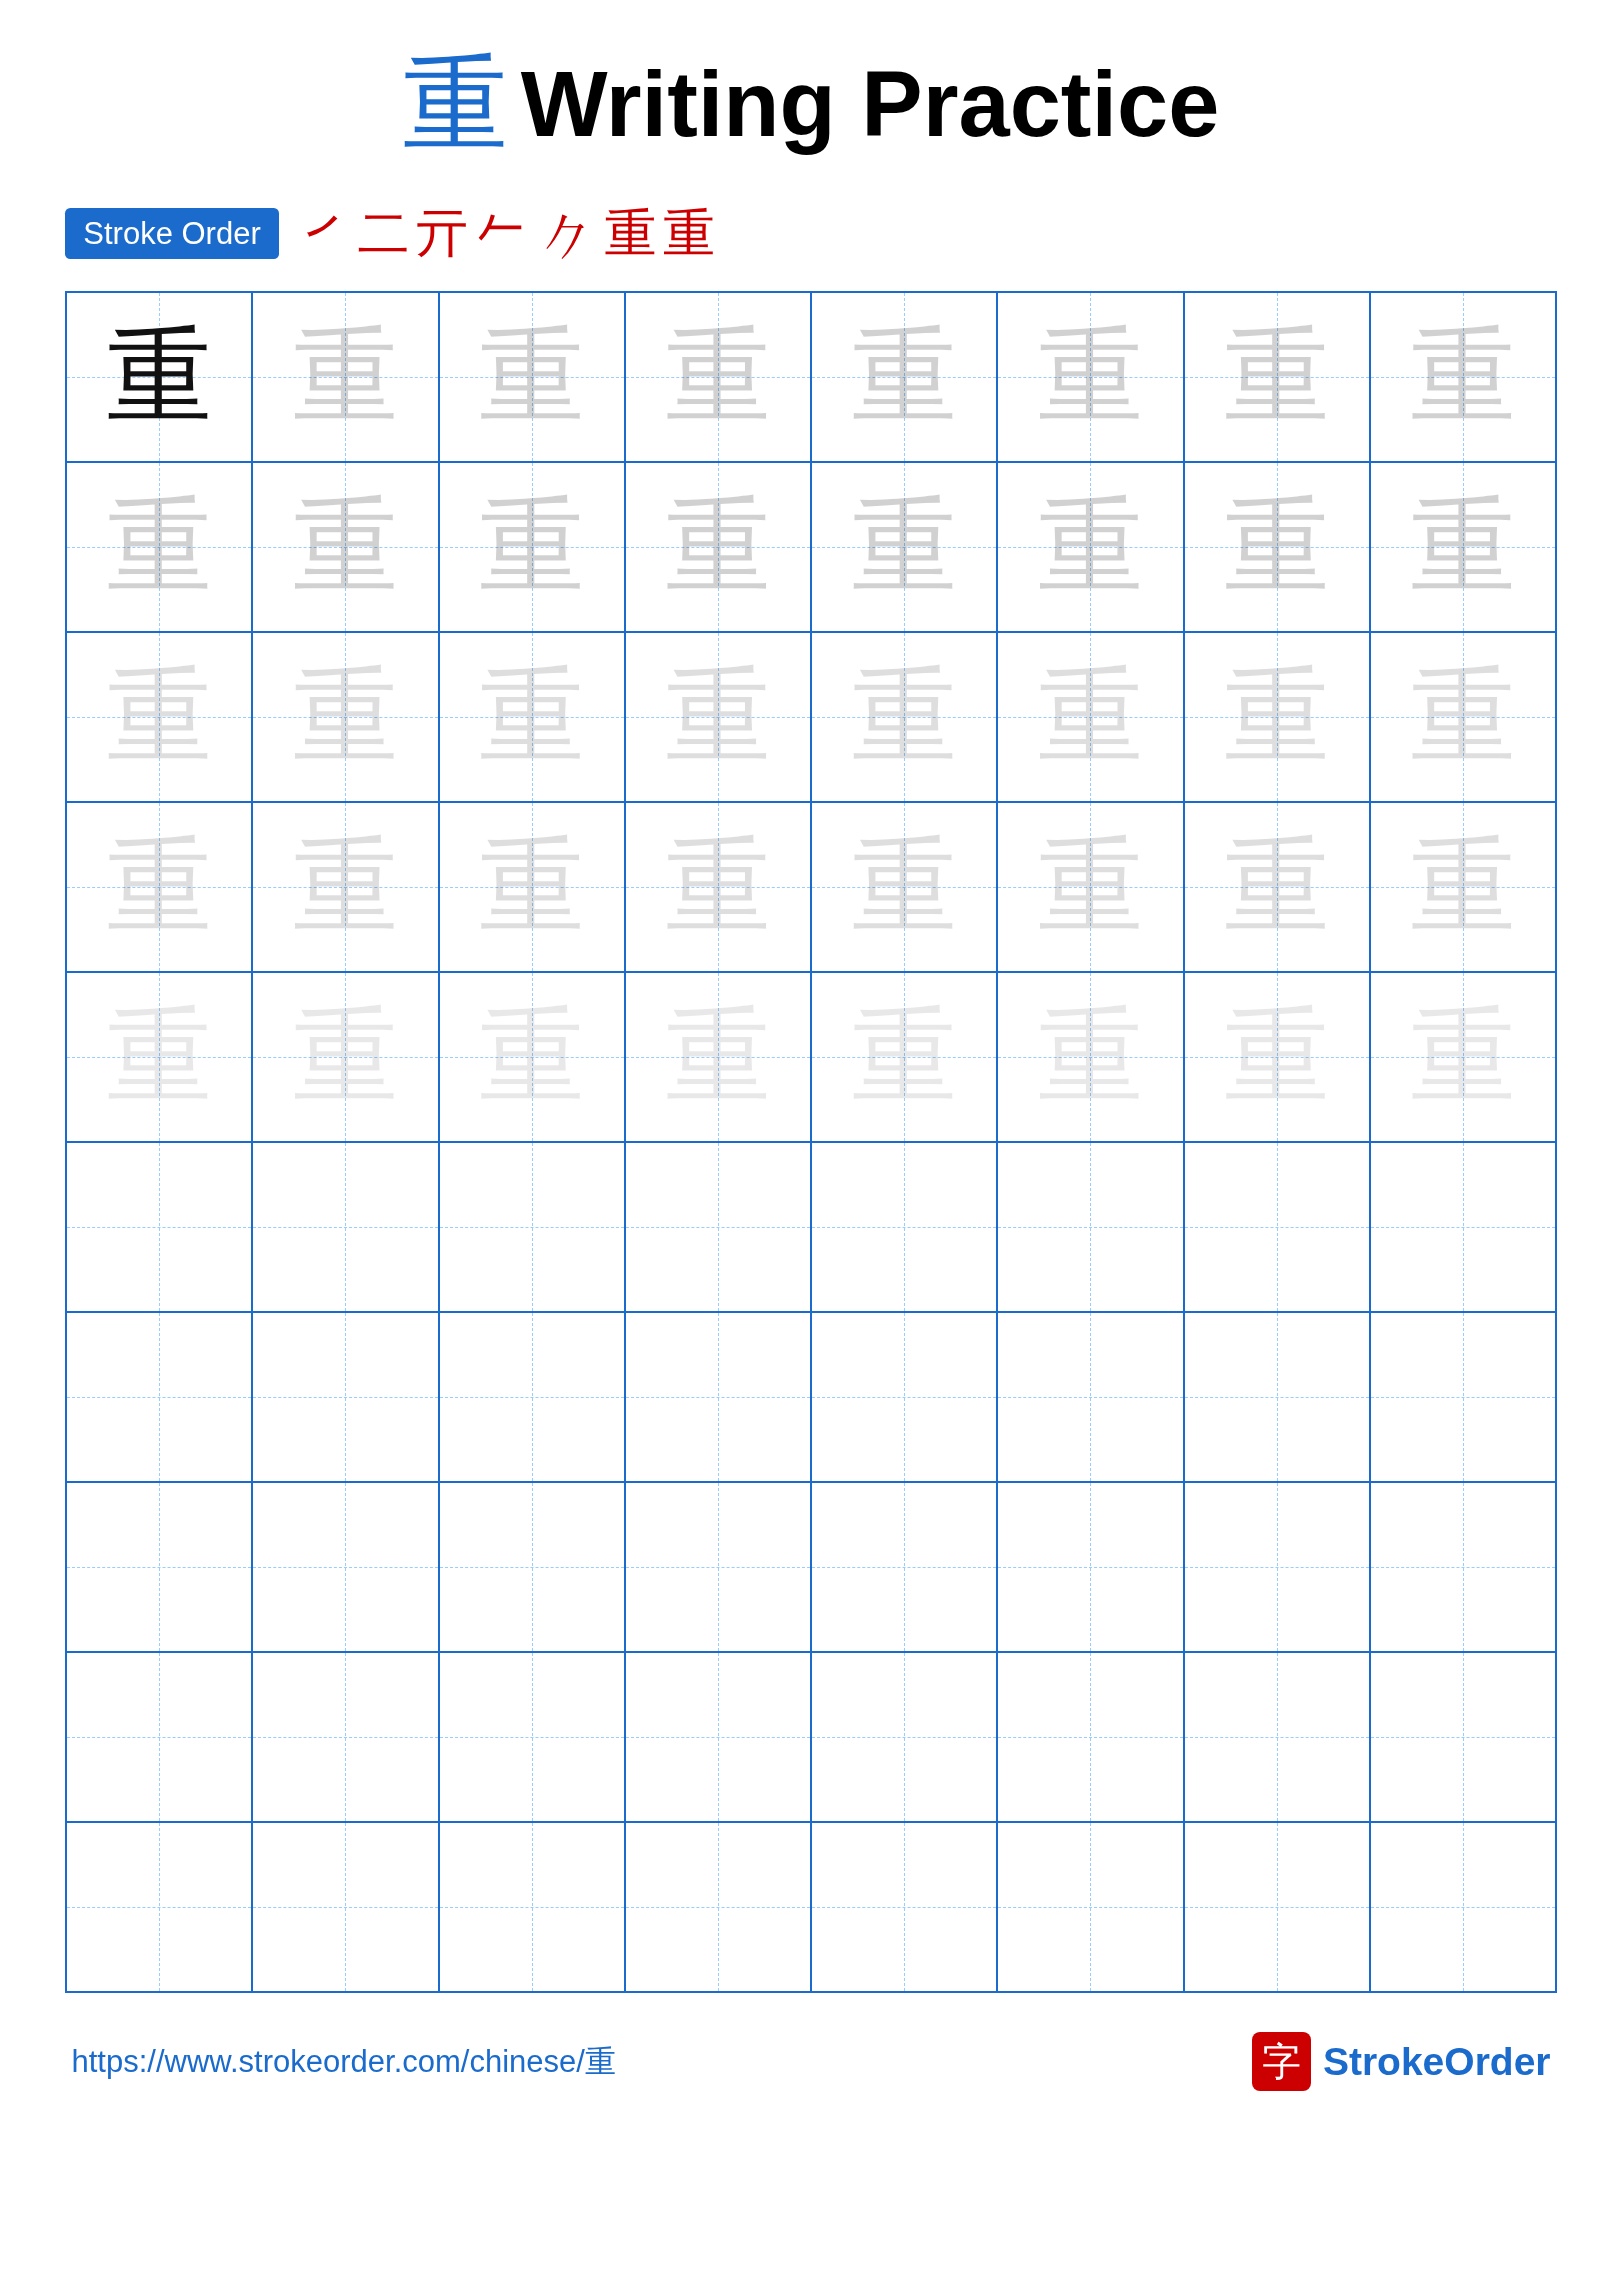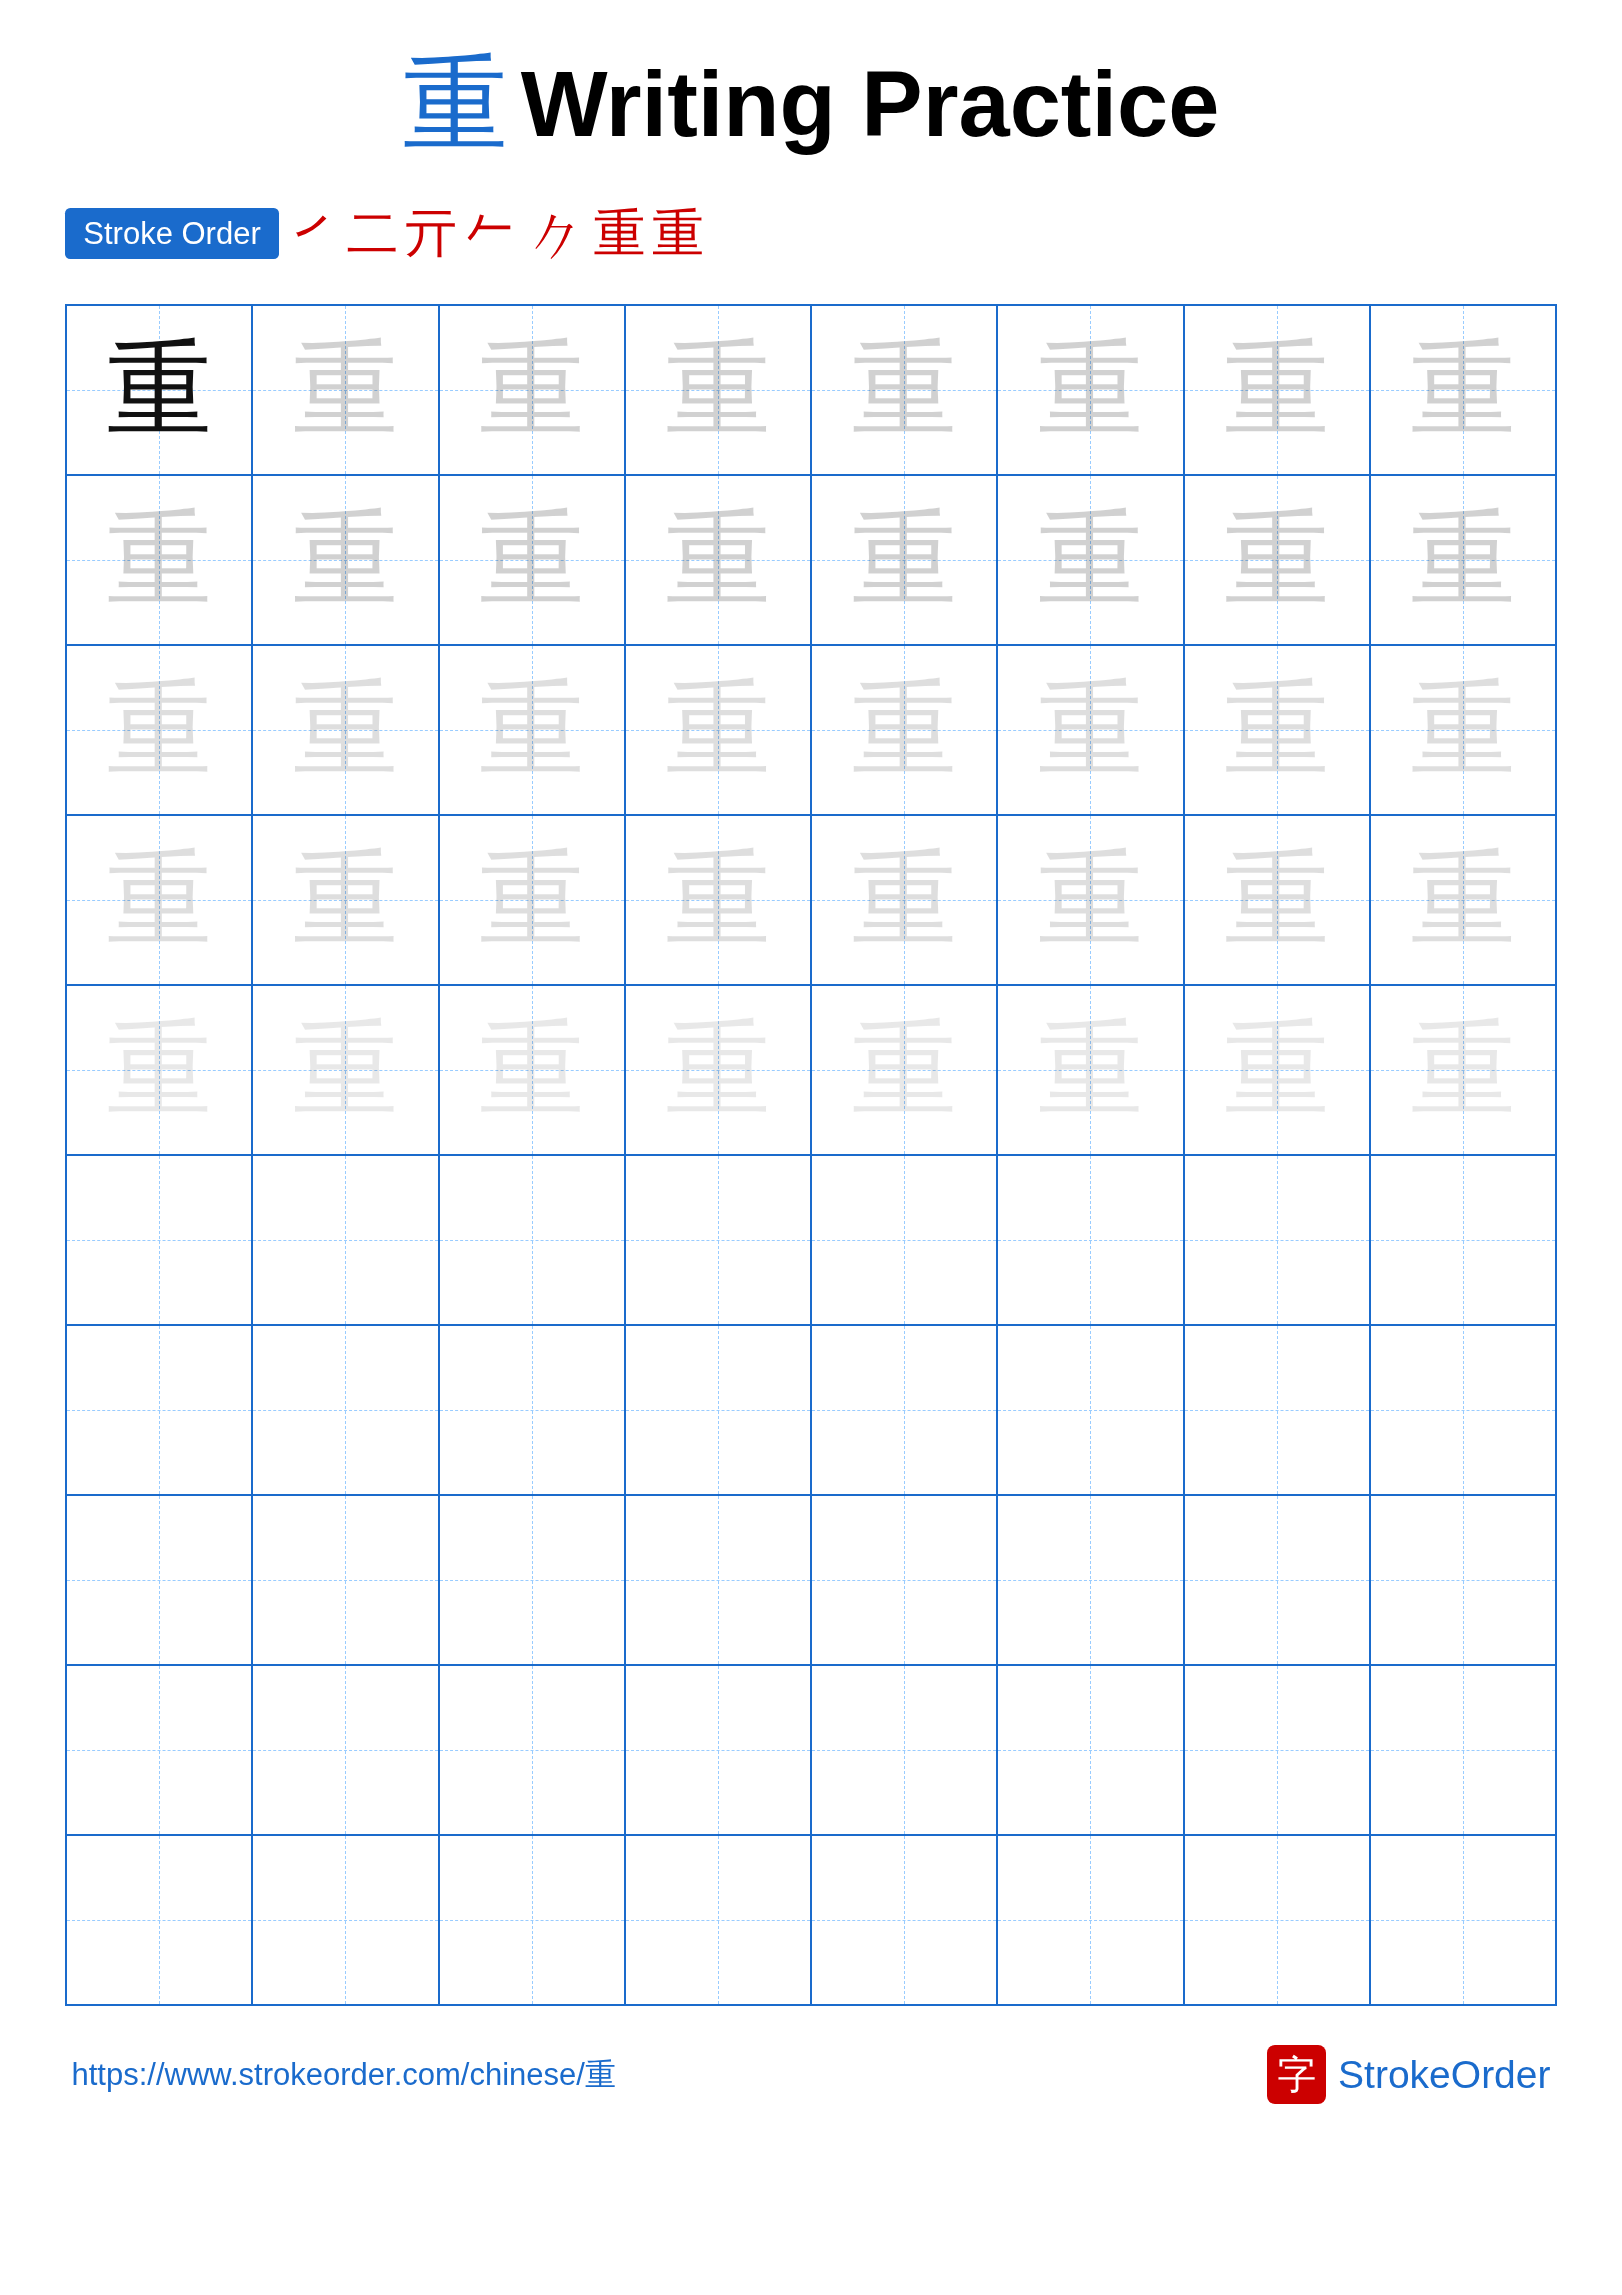--- a/index.html
+++ b/index.html
@@ -40,22 +40,22 @@
       font-size: 92px;
       color: #000;
       font-family: Liberation Sans, sans-serif;
       font-weight: bold;
     }
 
     .stroke-order-row {
       display: flex;
       align-items: center;
       width: 100%;
-      margin-bottom: 33px;
-      gap: 9px;
+      margin-bottom: 20px;
+      gap: 20px;
     }
 
     .stroke-order-badge {
       background: #1a6bcc;
       color: #fff;
       font-size: 31px;
       padding: 7.9px 18.3px;
       border-radius: 5.2px;
       white-space: nowrap;
       font-family: 'Arial', sans-serif;
@@ -176,21 +176,21 @@
       display: flex;
       align-items: center;
       justify-content: center;
       color: #fff;
       font-size: 39px;
       font-family: serif;
     }
 
     .footer-brand-name {
       font-size: 39px;
-      font-weight: normal;
+      font-weight: bold;
       color: #000;
       font-family: 'Arial', sans-serif;
     }
 
     .footer-brand-name span {
       color: #1a6bcc;
     }
   </style>
 </head>
 <body>

